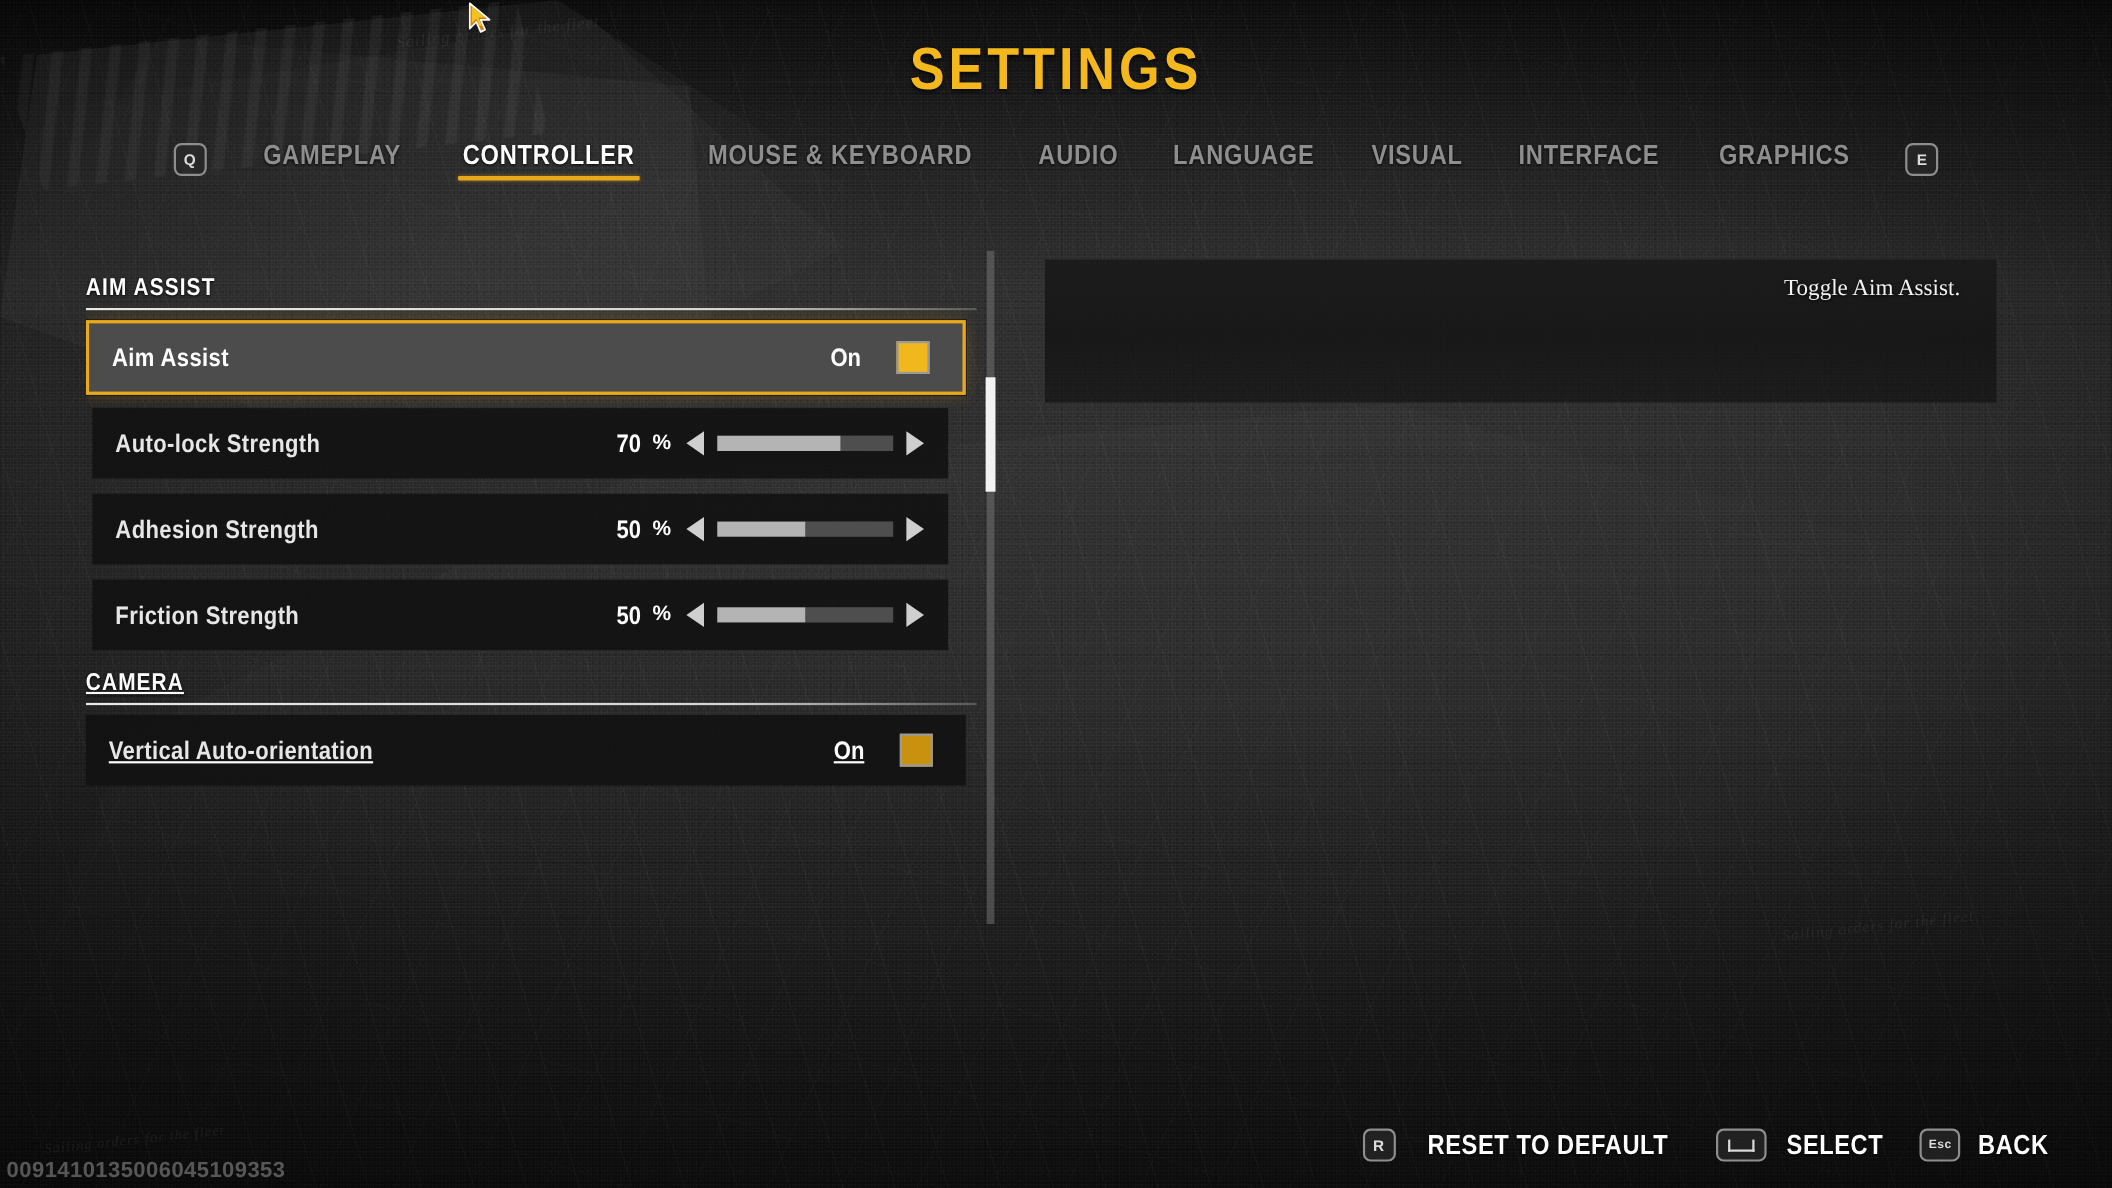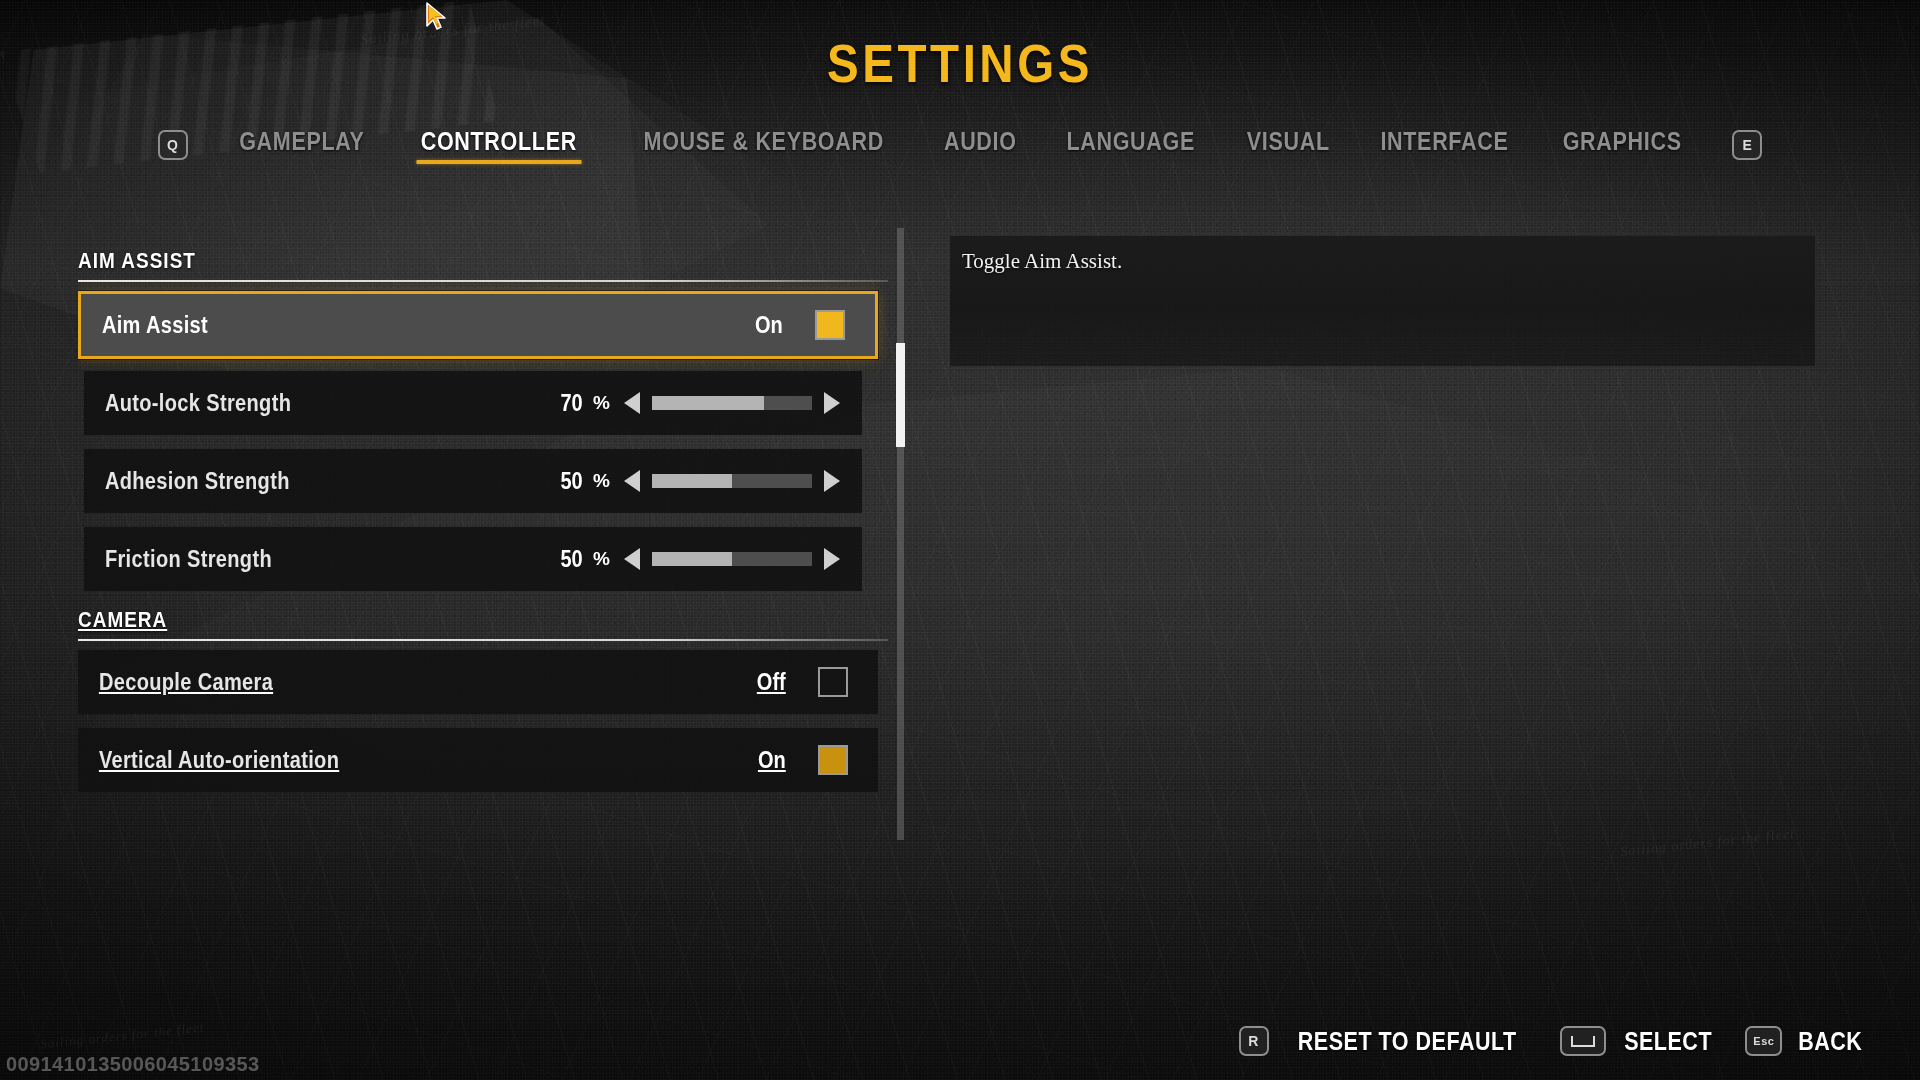--- a/index.html
+++ b/index.html
@@ -210,20 +210,21 @@
   .desc-panel {
     position:absolute; left:950px; top:236px; width:865px; height:130px;
     background:linear-gradient(180deg, rgba(26,26,26,.92) 0%, rgba(20,20,20,.86) 55%, rgba(12,12,12,.55) 100%);
     filter:none;
   }
   .desc-text {
     position:absolute; left:962px; top:246px; width:820px;
     font-family:"Liberation Serif", serif;
     font-size:21px; color:#f2f2f2; line-height:1.45;
     text-shadow:0 1px 3px rgba(0,0,0,.9);
+    text-align:right;
   }
 
   
   .actionbar {
     position:absolute; right:52px; bottom:24px;
     display:flex; align-items:center; gap:26px;
   }
   .action { display:flex; align-items:center; gap:11px; cursor:pointer; }
   .action-label {
     font-size:25px; font-weight:700; letter-spacing:.6px; color:#ffffff;
@@ -334,25 +335,20 @@
         </span>
         <span class="arrow right"></span>
       </span>
     </div>
   </div>
 
   <div class="section-block">
     <div class="section-head">CAMERA</div>
     <div class="section-rule"></div>
 
-    <div class="row">
-      <span class="row-label">Decouple Camera</span>
-      <span class="row-value">Off</span>
-      <span class="checkbox"></span>
-    </div>
 
     <div class="row">
       <span class="row-label">Vertical Auto-orientation</span>
       <span class="row-value">On</span>
       <span class="checkbox on-dim"></span>
     </div>
   </div>
 
 </div>
 

